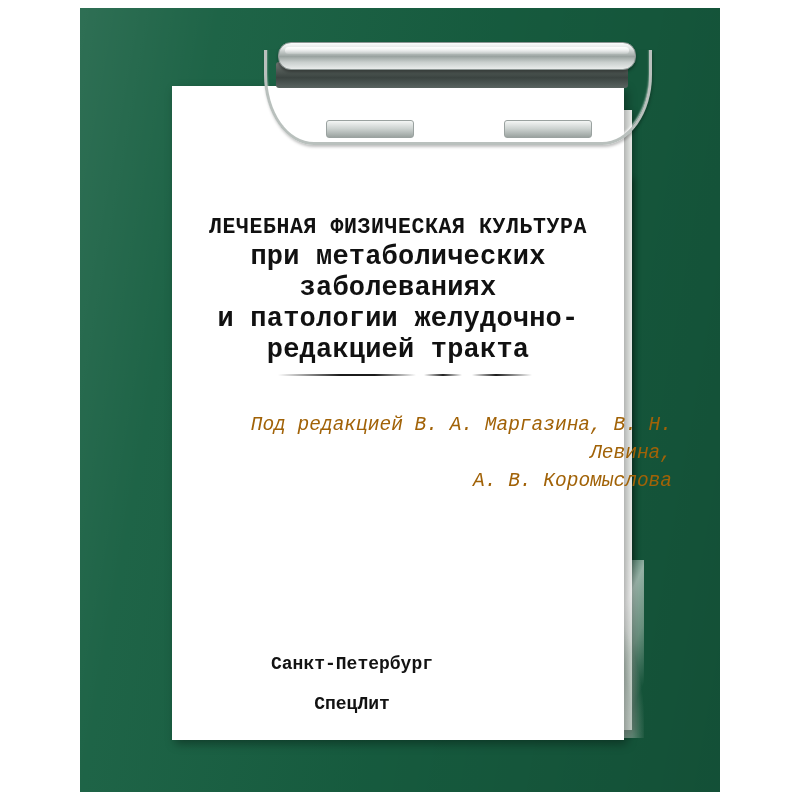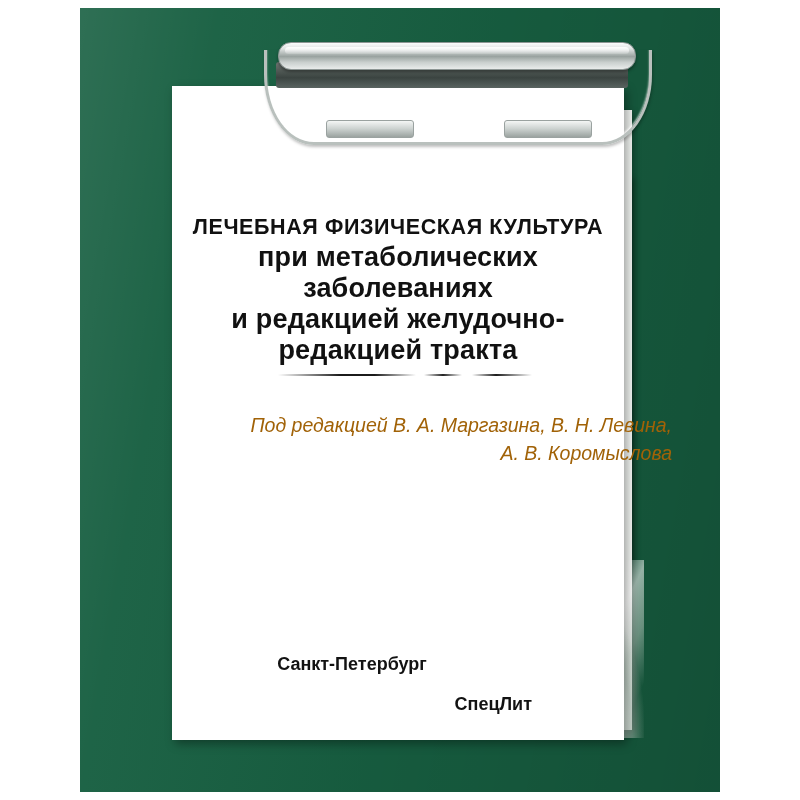--- a/index.html
+++ b/index.html
@@ -6,21 +6,21 @@
     margin: 0;
     padding: 0;
     background: #ffffff;
   }
   #page {
     position: relative;
     width: 800px;
     height: 800px;
     overflow: hidden;
     background: #ffffff;
-    font-family: Liberation Sans, sans-serif;
+    font-family: Liberation Mono, monospace;
   }
 
   
   .cover-wrap {
     position: absolute;
     left: 80px;
     top: 0px;
     width: 640px;
     height: 800px;
     background: #ffffff;
@@ -215,21 +215,20 @@
   .city {
     font-weight: bold;
     font-size: 18px;
     line-height: 26px;
   }
   .publisher {
     font-weight: bold;
     font-size: 18px;
     line-height: 26px;
     margin-top: 14px;
-    text-align: right;
   }
 </style>
 </head>
 <body>
 
 <div id="page">
 
   <div class="cover-wrap">
 
     <div class="board">
@@ -238,21 +237,21 @@
 
     <div class="sheet-back2"></div>
     <div class="sheet-back1"></div>
     <div class="curl"></div>
 
     <div class="sheet">
 
       <div class="title-block">
         <div class="title-line t1">ЛЕЧЕБНАЯ ФИЗИЧЕСКАЯ КУЛЬТУРА</div>
         <div class="title-line t2">при метаболических заболеваниях</div>
-        <div class="title-line t3">и редакцией желудочно-</div>
+        <div class="title-line t3">и патологии желудочно-</div>
         <div class="title-line t4">редакцией тракта</div>
       </div>
 
       <div class="rule-group">
         <div class="rule long"></div>
         <div class="rule short"></div>
         <div class="rule long2"></div>
       </div>
 
       <div class="editors">

